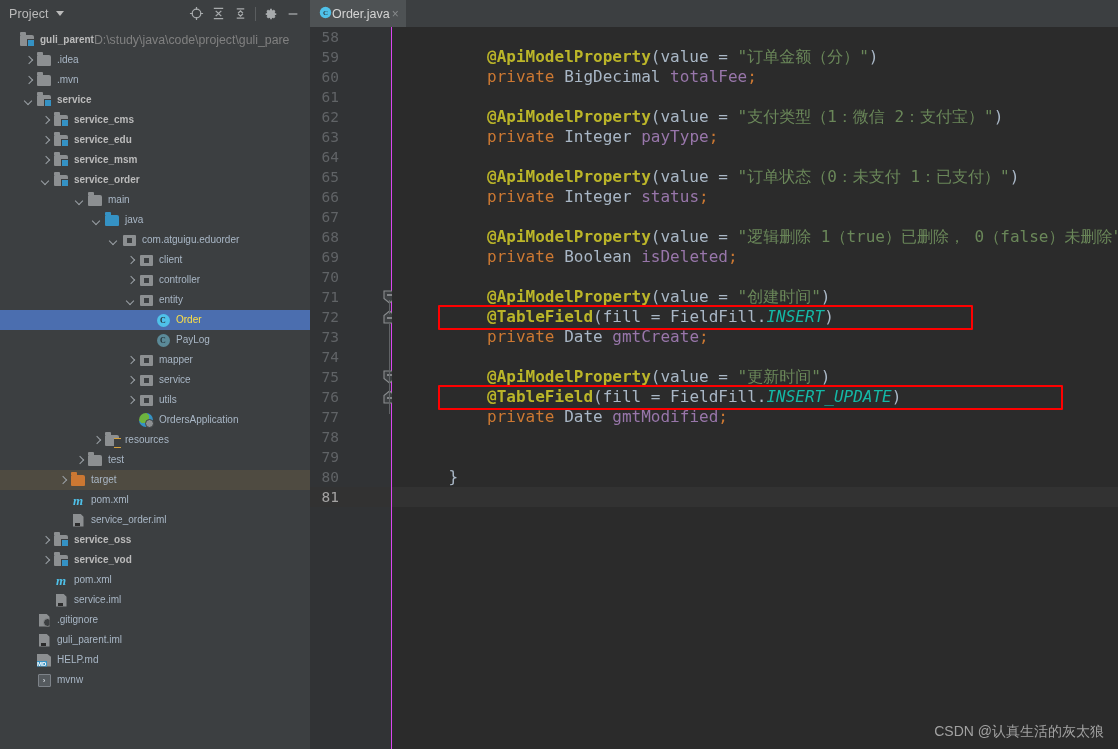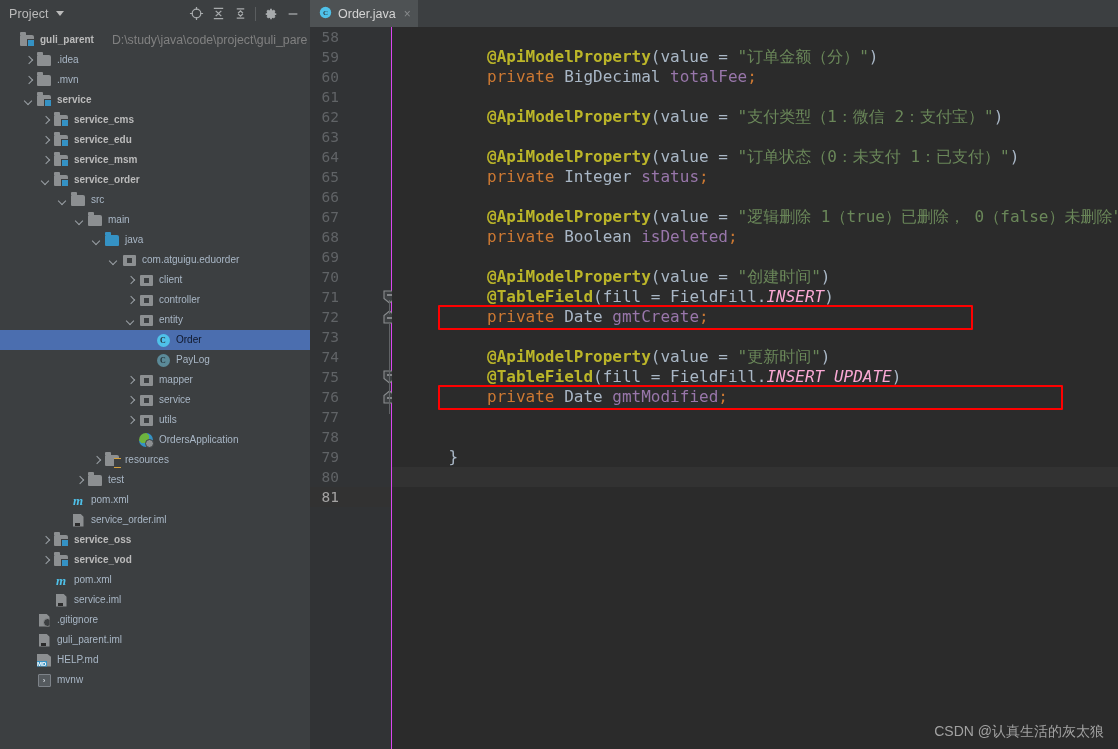--- a/index.html
+++ b/index.html
@@ -54,22 +54,22 @@
   }
   .arrow.d::before{
     content:''; position:absolute; left:2px; top:3px;
     width:5px;height:5px; border-right:1.4px solid #9aa0a6; border-top:1.4px solid #9aa0a6;
     transform:rotate(135deg);
   }
   .ticon{ width:16px;height:16px;flex:0 0 16px; margin-right:5px; position:relative;
           display:flex;align-items:center;justify-content:center; }
   .tlabel{ color:#a9b7c6; font-size:10px; line-height:20px; }
   .tlabel.bold{ font-weight:bold; color:#bbbbbb; }
-  .tlabel.white{ color:#0f172a; }
-  .tpath{ color:#808080; font-size:12.3px; margin-left:18px; }
+  .tlabel.white{ color:#fde047; }
+  .tpath{ color:#808080; font-size:12.3px; margin-left:0; }
 
   
   .fold{
     width:14px;height:11px;background:#8c8f91;border-radius:1px 2px 1px 1px;
     position:relative;
   }
   .fold::before{
     content:'';position:absolute;left:0;top:-2.5px;width:6px;height:3px;
     background:#8c8f91;border-radius:1px 1px 0 0;
   }
@@ -134,21 +134,21 @@
   
   #vsplit{ width:0px; background:#2b2b2b; }
 
   
   #editor-area{ flex:1; height:749px; display:flex; flex-direction:column;
                 background:#2b2b2b; position:relative; overflow:hidden; }
   #tabbar{
     height:27px; flex:0 0 27px; background:#3c3f41; display:flex; align-items:flex-end;
   }
   .etab{
-    height:27px; display:flex; align-items:center; gap:6px;
+    height:27px; display:flex; align-items:center; 
     padding:0 7px 0 9px; background:#4e5254;
   }
   .etab .tab-name{ color:#d4d4d4; font-size:12.5px; }
   .etab .tab-close{ color:#888b8d; font-size:12px; line-height:12px; margin-left:2px; }
 
   #code-wrap{ flex:1; display:flex; position:relative; overflow:hidden; background:#2b2b2b; }
   #gutter{
     width:82px; flex:0 0 82px; background:#313335; position:relative;
     border-right:1px solid #d946ef;
   }
@@ -170,21 +170,21 @@
     flex:1; position:relative; overflow:hidden;
     font-family:"DejaVu Sans Mono","Liberation Mono",monospace;
     font-size:16px; background:#2b2b2b;
   }
   .crow{ height:20px; line-height:20px; white-space:pre; padding-left:18px; }
   .crow.cur{ background:#323232; }
   .ann{ color:#bbb529;font-weight:bold; }
   .kw{ color:#cc7832; }
   .typ{ color:#a9b7c6; }
   .fld{ color:#9876aa; }
-  .fldi{ color:#f9a8d4; font-style:italic; }
+  .fldi{ color:#14b8a6; font-style:italic; }
   .str{ color:#6a8759; }
   .pln{ color:#a9b7c6; }
   .op{ color:#a9b7c6; }
 
   .redbox{
     position:absolute; border:2px solid #ff0000; border-radius:1px; pointer-events:none;
   }
   #watermark{
     position:absolute; right:14px; bottom:8px; color:#a8a8a8; font-size:14px;
     font-family:"Liberation Sans",sans-serif; opacity:.95;
@@ -294,28 +294,20 @@
         </div>
         <div class="trow">
           <span style="display: inline-block; flex: 0 0 auto; width: 40px;"></span>
           <span class="arrow d"></span>
           <span class="ticon">
             <span class="fold mod"></span>
           </span>
           <span class="tlabel bold">service_order</span>
         </div>
         <div class="trow">
-          <span style="display: inline-block; flex: 0 0 auto; width: 57px;"></span>
-          <span class="arrow d"></span>
-          <span class="ticon">
-            <span class="fold"></span>
-          </span>
-          <span class="tlabel">src</span>
-        </div>
-        <div class="trow">
           <span style="display: inline-block; flex: 0 0 auto; width: 74px;"></span>
           <span class="arrow d"></span>
           <span class="ticon">
             <span class="fold"></span>
           </span>
           <span class="tlabel">main</span>
         </div>
         <div class="trow">
           <span style="display: inline-block; flex: 0 0 auto; width: 91px;"></span>
           <span class="arrow d"></span>
@@ -412,20 +404,28 @@
           </span>
           <span class="tlabel">resources</span>
         </div>
         <div class="trow">
           <span style="display: inline-block; flex: 0 0 auto; width: 74px;"></span>
           <span class="arrow r"></span>
           <span class="ticon">
             <span class="fold"></span>
           </span>
           <span class="tlabel">test</span>
+        </div>
+        <div class="trow excl">
+          <span style="display: inline-block; flex: 0 0 auto; width: 57px;"></span>
+          <span class="arrow r"></span>
+          <span class="ticon">
+            <span class="fold tgt"></span>
+          </span>
+          <span class="tlabel">target</span>
         </div>
         <div class="trow">
           <span style="display: inline-block; flex: 0 0 auto; width: 57px;"></span>
           <span class="arrow"></span>
           <span class="ticon">
             <span class="mvn">m</span>
           </span>
           <span class="tlabel">pom.xml</span>
         </div>
         <div class="trow">
@@ -622,20 +622,21 @@
           <div class="foldline" style="top: 353px; height: 14px;"></div>
           <div class="foldline" style="top: 297px; height: 90px;"></div>
           <div class="foldline" style="top: 377px; height: 10px;"></div>
         </div>
       <div id="code">
           <div class="crow"></div>
           <div class="crow"><span class="pln">        </span><span class="ann">@ApiModelProperty</span><span class="op">(</span><span class="pln">value</span><span class="op"> = </span><span class="str">"订单金额（分）"</span><span class="op">)</span></div>
           <div class="crow"><span class="pln">        </span><span class="kw">private</span><span class="pln"> </span><span class="typ">BigDecimal</span><span class="pln"> </span><span class="fld">totalFee</span><span class="kw">;</span></div>
           <div class="crow"></div>
           <div class="crow"><span class="pln">        </span><span class="ann">@ApiModelProperty</span><span class="op">(</span><span class="pln">value</span><span class="op"> = </span><span class="str">"支付类型（1：微信 2：支付宝）"</span><span class="op">)</span></div>
+          <div class="crow"><span class="pln">        </span><span class="kw">private</span><span class="pln"> </span><span class="typ">Integer</span><span class="pln"> </span><span class="fld">payType</span><span class="kw">;</span></div>
           <div class="crow"></div>
           <div class="crow"><span class="pln">        </span><span class="ann">@ApiModelProperty</span><span class="op">(</span><span class="pln">value</span><span class="op"> = </span><span class="str">"订单状态（0：未支付 1：已支付）"</span><span class="op">)</span></div>
           <div class="crow"><span class="pln">        </span><span class="kw">private</span><span class="pln"> </span><span class="typ">Integer</span><span class="pln"> </span><span class="fld">status</span><span class="kw">;</span></div>
           <div class="crow"></div>
           <div class="crow"><span class="pln">        </span><span class="ann">@ApiModelProperty</span><span class="op">(</span><span class="pln">value</span><span class="op"> = </span><span class="str">"逻辑删除 1（true）已删除， 0（false）未删除"</span></div>
           <div class="crow"><span class="pln">        </span><span class="kw">private</span><span class="pln"> </span><span class="typ">Boolean</span><span class="pln"> </span><span class="fld">isDeleted</span><span class="kw">;</span></div>
           <div class="crow"></div>
           <div class="crow"><span class="pln">        </span><span class="ann">@ApiModelProperty</span><span class="op">(</span><span class="pln">value</span><span class="op"> = </span><span class="str">"创建时间"</span><span class="op">)</span></div>
           <div class="crow"><span class="pln">        </span><span class="ann">@TableField</span><span class="op">(</span><span class="pln">fill</span><span class="op"> = </span><span class="typ">FieldFill</span><span class="op">.</span><span class="fldi">INSERT</span><span class="op">)</span></div>
           <div class="crow"><span class="pln">        </span><span class="kw">private</span><span class="pln"> </span><span class="typ">Date</span><span class="pln"> </span><span class="fld">gmtCreate</span><span class="kw">;</span></div>

